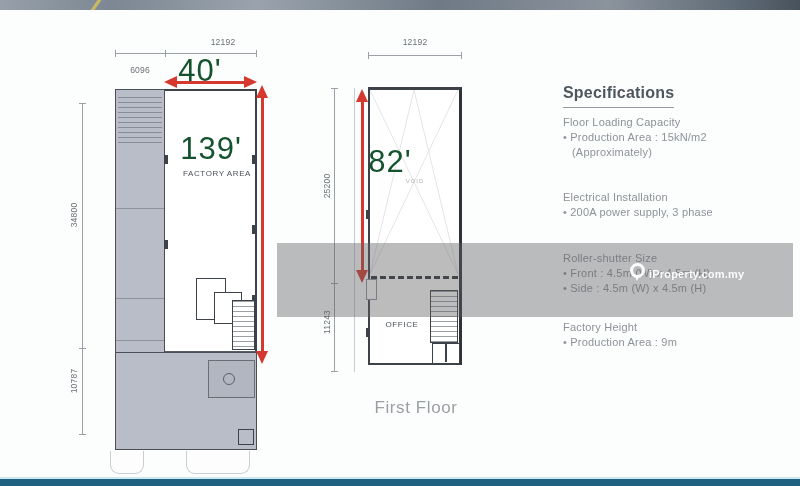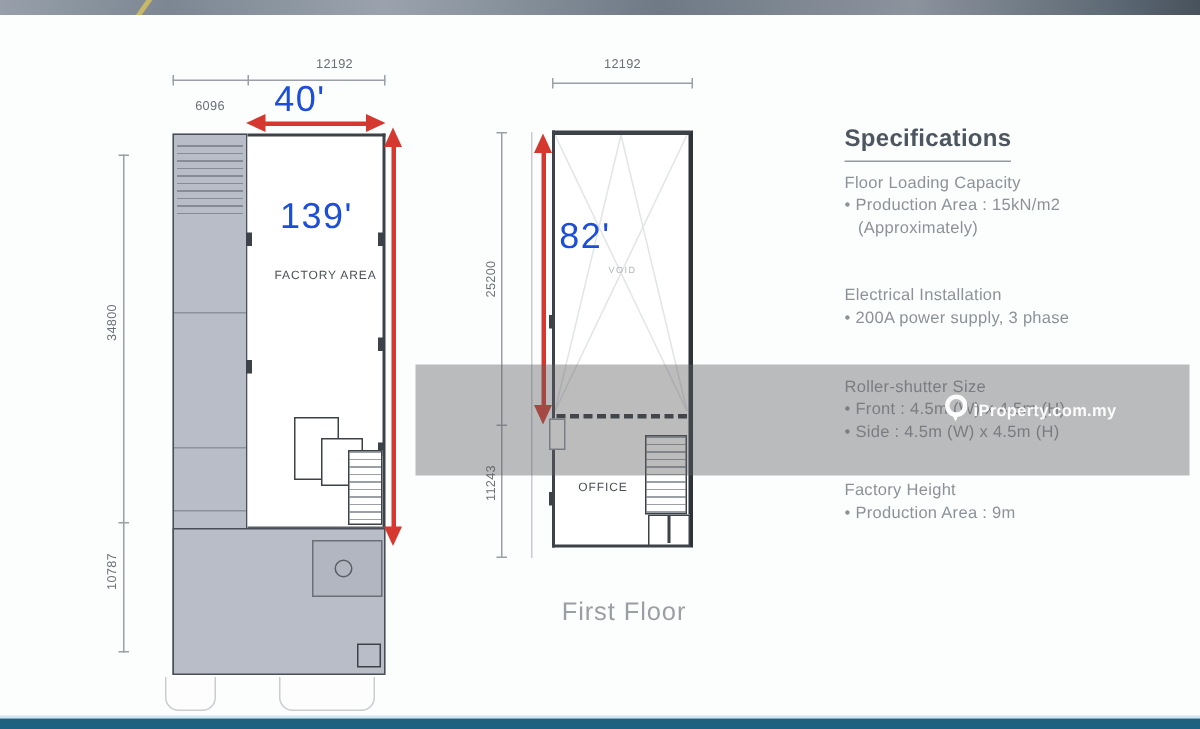--- a/index.html
+++ b/index.html
@@ -22,21 +22,21 @@
   .dimline-v{border-left:1px solid #9aa0a6;width:0;}
   .tick-v{width:1px;height:7px;background:#9aa0a6;}
   .tick-h{height:1px;width:7px;background:#9aa0a6;}
   
   .grey-fill{background:#b9bdc8;border:1px solid #4a4f57;box-sizing:border-box;}
   .hatch{background:repeating-linear-gradient(180deg,rgba(120,125,134,0) 0 4px,#868c96 4px 5px);}
   .hatch-stair{background:repeating-linear-gradient(180deg,#9aa0a6 0 1px,rgba(0,0,0,0) 1px 5px);border:1px solid #3d4248;box-sizing:border-box;background-color:#fff;}
   .wall{box-sizing:border-box;border:1.5px solid #3d4248;background:#fff;}
   .thin-line{background:#8d929b;}
   .col-mark{background:#3d4248;}
-  .cyan{color:#1d4ed8;font-size:24px;letter-spacing:1px;text-align:center;}
+  .cyan{color:#14532d;font-size:31px;letter-spacing:1px;text-align:center;}
   .room-label{color:#4a4f57;font-size:8px;letter-spacing:.6px;text-align:center;}
   .red{background:#d5382e;}
   .arrow-up{width:0;height:0;border-left:6px solid transparent;border-right:6px solid transparent;border-bottom:13px solid #d5382e;}
   .arrow-down{width:0;height:0;border-left:6px solid transparent;border-right:6px solid transparent;border-top:13px solid #d5382e;}
   .arrow-left{width:0;height:0;border-top:6px solid transparent;border-bottom:6px solid transparent;border-right:13px solid #d5382e;}
   .arrow-right{width:0;height:0;border-top:6px solid transparent;border-bottom:6px solid transparent;border-left:13px solid #d5382e;}
   .bay{box-sizing:border-box;border:1px solid #c9ccd1;border-top:none;border-radius:0 0 9px 9px;background:#fdfdfd;}
   
   .spec-title{font-size:16px;font-weight:bold;color:#4d565e;border-bottom:1px solid #949a9f;padding-bottom:5px;display:inline-block;letter-spacing:.2px;}
   .spec-line{font-size:11px;color:#8d9298;line-height:15px;letter-spacing:.2px;}
@@ -88,21 +88,21 @@
     </div>
 
     <div class="abs" style="left:165px;top:89px;width:92px;height:263px;background:#fff;border-top:2px solid #3d4248;border-right:2px solid #3d4248;border-bottom:1px solid #5a5f66;box-sizing:border-box;"></div>
     <div class="abs col-mark" style="left:252px;top:155px;width:4px;height:9px;"></div>
     <div class="abs col-mark" style="left:252px;top:225px;width:4px;height:9px;"></div>
     <div class="abs col-mark" style="left:252px;top:295px;width:4px;height:9px;"></div>
     <div class="abs col-mark" style="left:164px;top:155px;width:4px;height:9px;"></div>
     <div class="abs col-mark" style="left:164px;top:240px;width:4px;height:9px;"></div>
 
     <div class="abs cyan" style="left:166px;top:131px;width:90px;">139'</div>
-    <div class="abs room-label" style="left:165px;top:179px;width:104px;">FACTORY AREA</div>
+    <div class="abs room-label" style="left:165px;top:169px;width:104px;">FACTORY AREA</div>
 
     <div class="abs wall" style="left:196px;top:278px;width:30px;height:42px;"></div>
     <div class="abs wall" style="left:214px;top:292px;width:28px;height:32px;"></div>
     <div class="abs hatch-stair" style="left:232px;top:300px;width:23px;height:50px;"></div>
 
     <div class="abs grey-fill" style="left:115px;top:352px;width:142px;height:98px;">
       <div class="abs" style="left:92px;top:7px;width:47px;height:38px;border:1px solid #6a6f76;background:#b2b6c1;box-sizing:border-box;">
         <div class="abs" style="left:14px;top:12px;width:10px;height:10px;border:1.5px solid #5a5f66;border-radius:50%;"></div>
       </div>
       <div class="abs" style="left:122px;top:76px;width:16px;height:16px;border:1.5px solid #3d4248;box-sizing:border-box;"></div>

